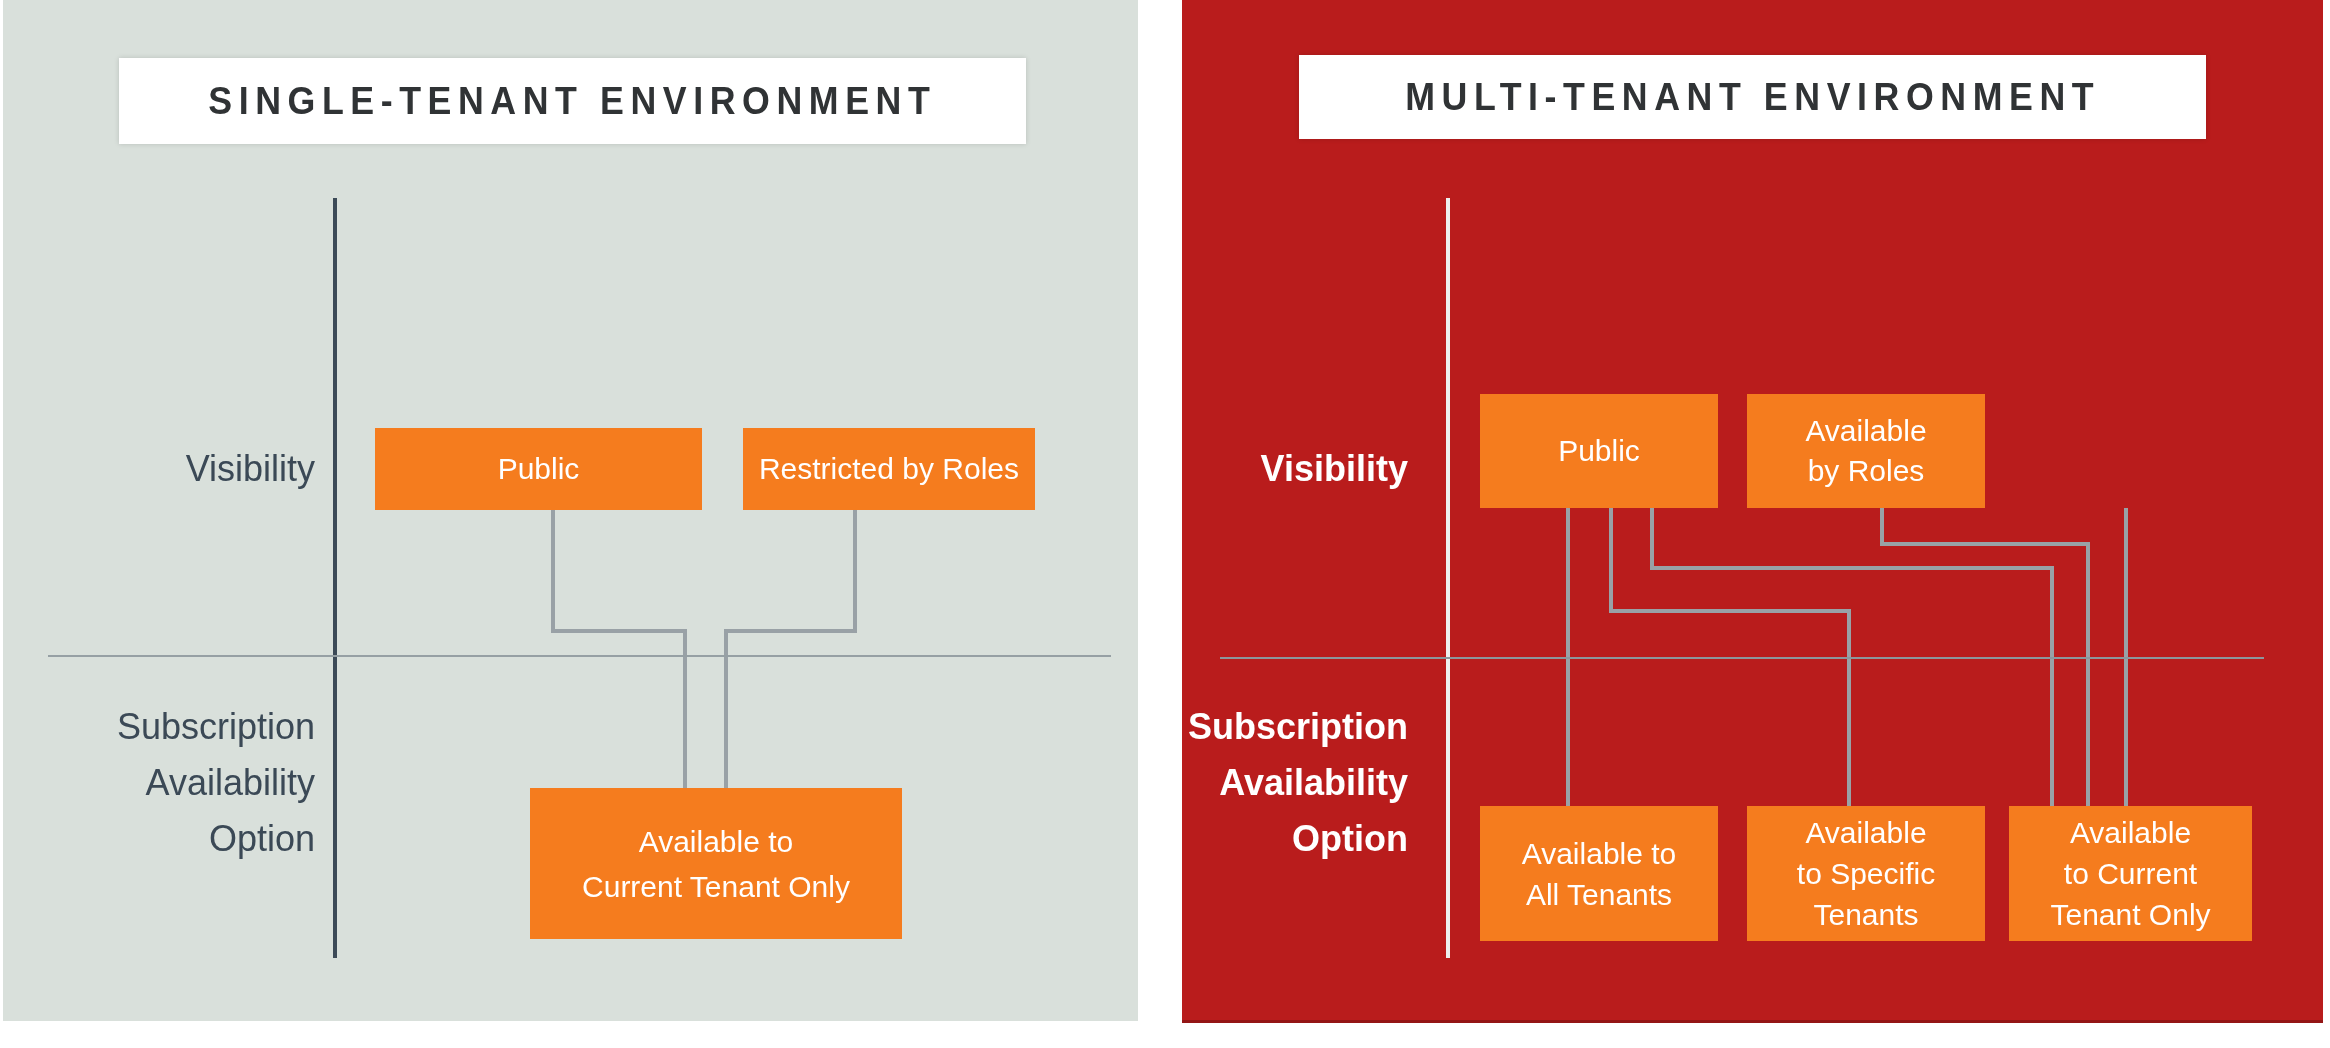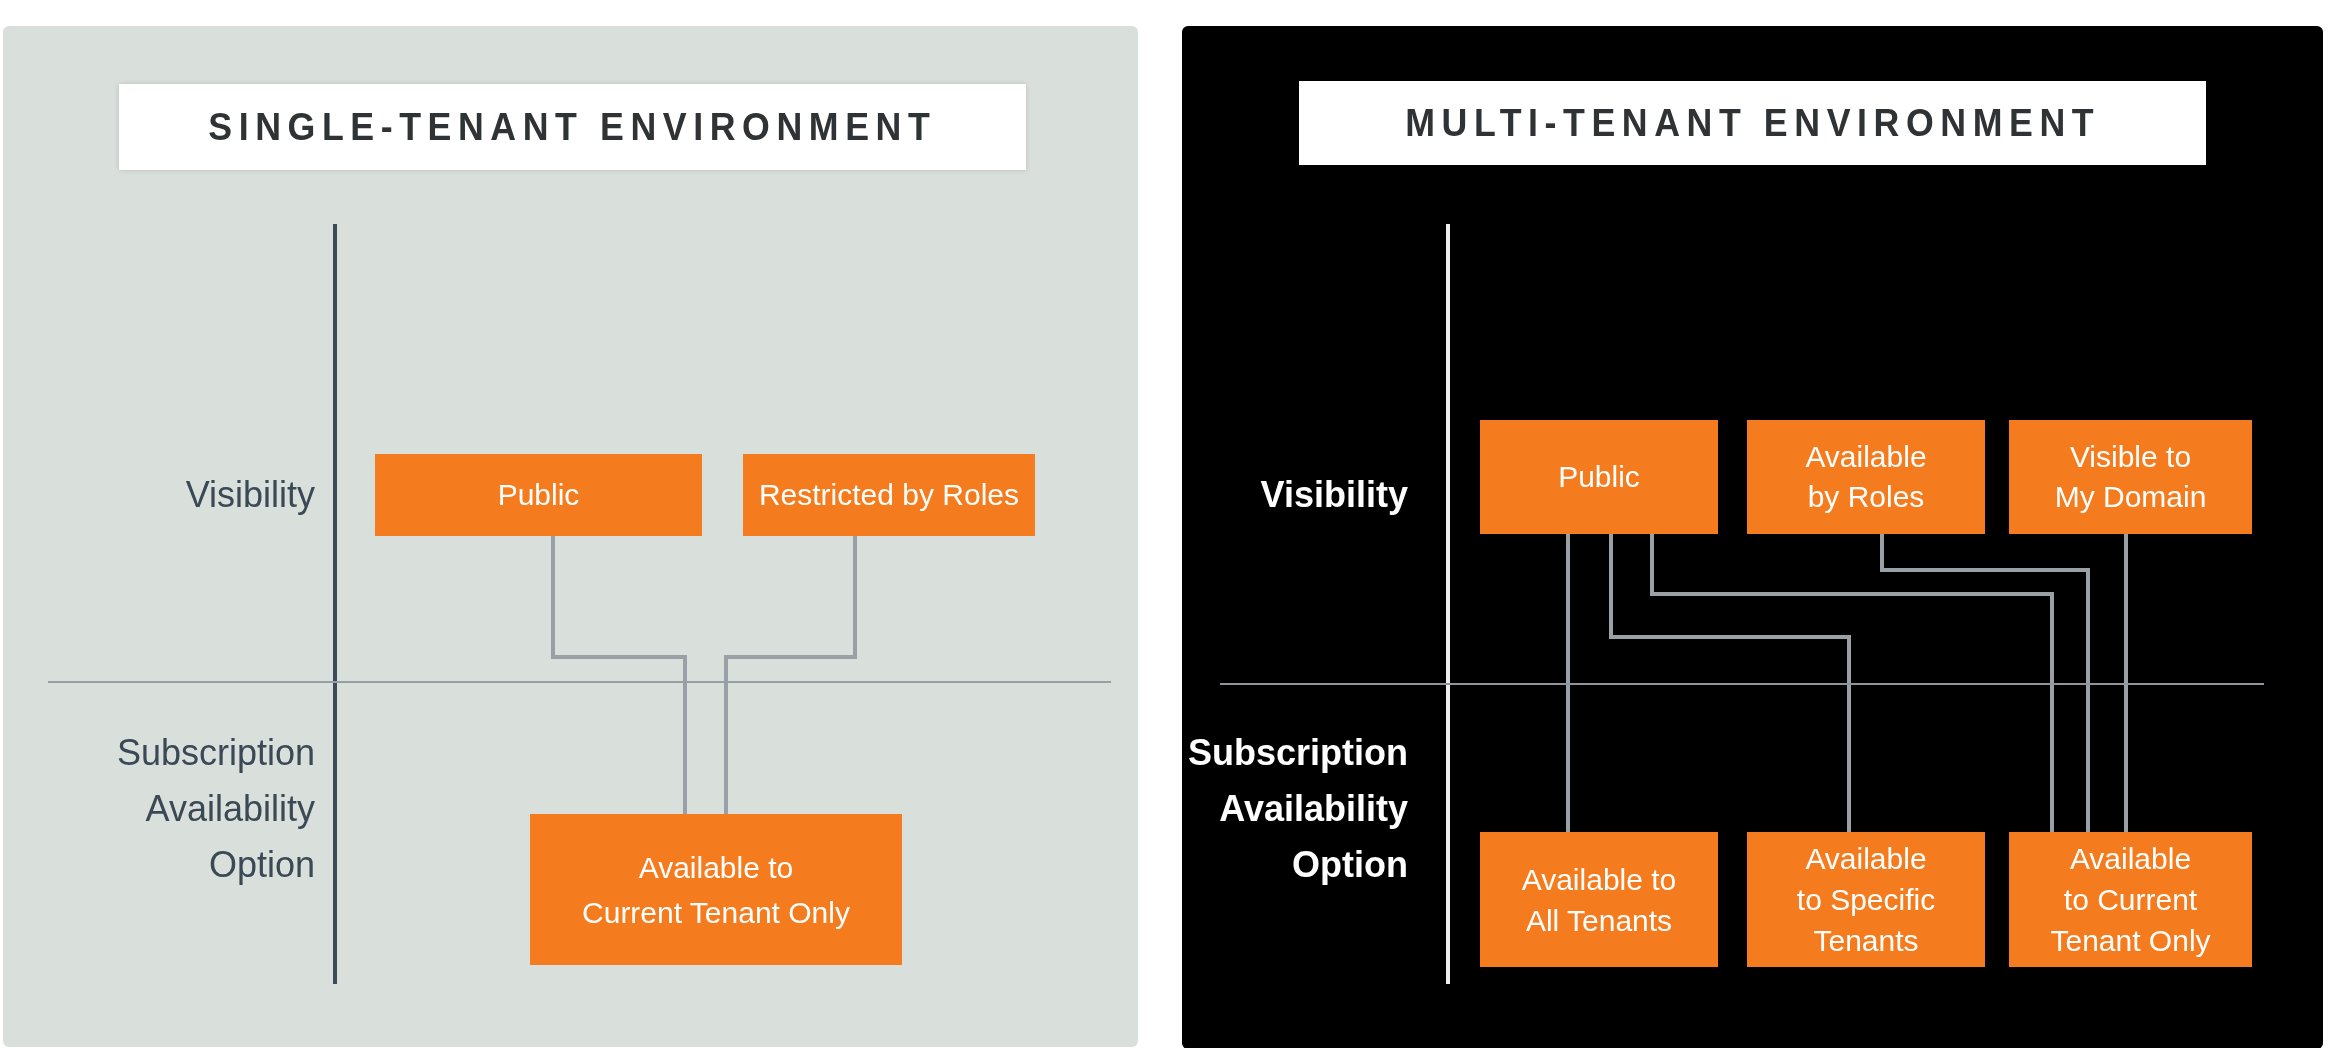--- a/index.html
+++ b/index.html
@@ -10,34 +10,33 @@
   }
   .canvas {
     position: relative;
     width: 2330px;
     height: 1048px;
     background: #ffffff;
     overflow: hidden;
   }
   .panel {
     position: absolute;
-    top: 26px;
-    border-radius: 6px;
+    top: 0;
   }
   .panel.single {
     left: 3px;
     width: 1135px;
     height: 1021px;
     background: #d9e0db;
   }
   .panel.multi {
     left: 1182px;
     width: 1141px;
     height: 1023px;
-    background: #000000;
+    background: #b91c1c;
     box-shadow: inset 0 -3px 0 rgba(0,0,0,0.20);
   }
   .title-box {
     position: absolute;
     background: #ffffff;
     display: flex;
     align-items: center;
     justify-content: center;
     box-shadow: 0 0 5px rgba(0,0,0,0.15);
   }
@@ -167,24 +166,20 @@
 Availability
 Option</div>
 
     <div class="obox m-public">
       <span>Public</span>
     </div>
     <div class="obox m-restricted">
       <span>Available
 by Roles</span>
     </div>
-    <div class="obox m-domain">
-      <span>Visible to
-My Domain</span>
-    </div>
 
     <div class="obox m-all">
       <span>Available to
 All Tenants</span>
     </div>
     <div class="obox m-specific">
       <span>Available
 to Specific
 Tenants</span>
     </div>

